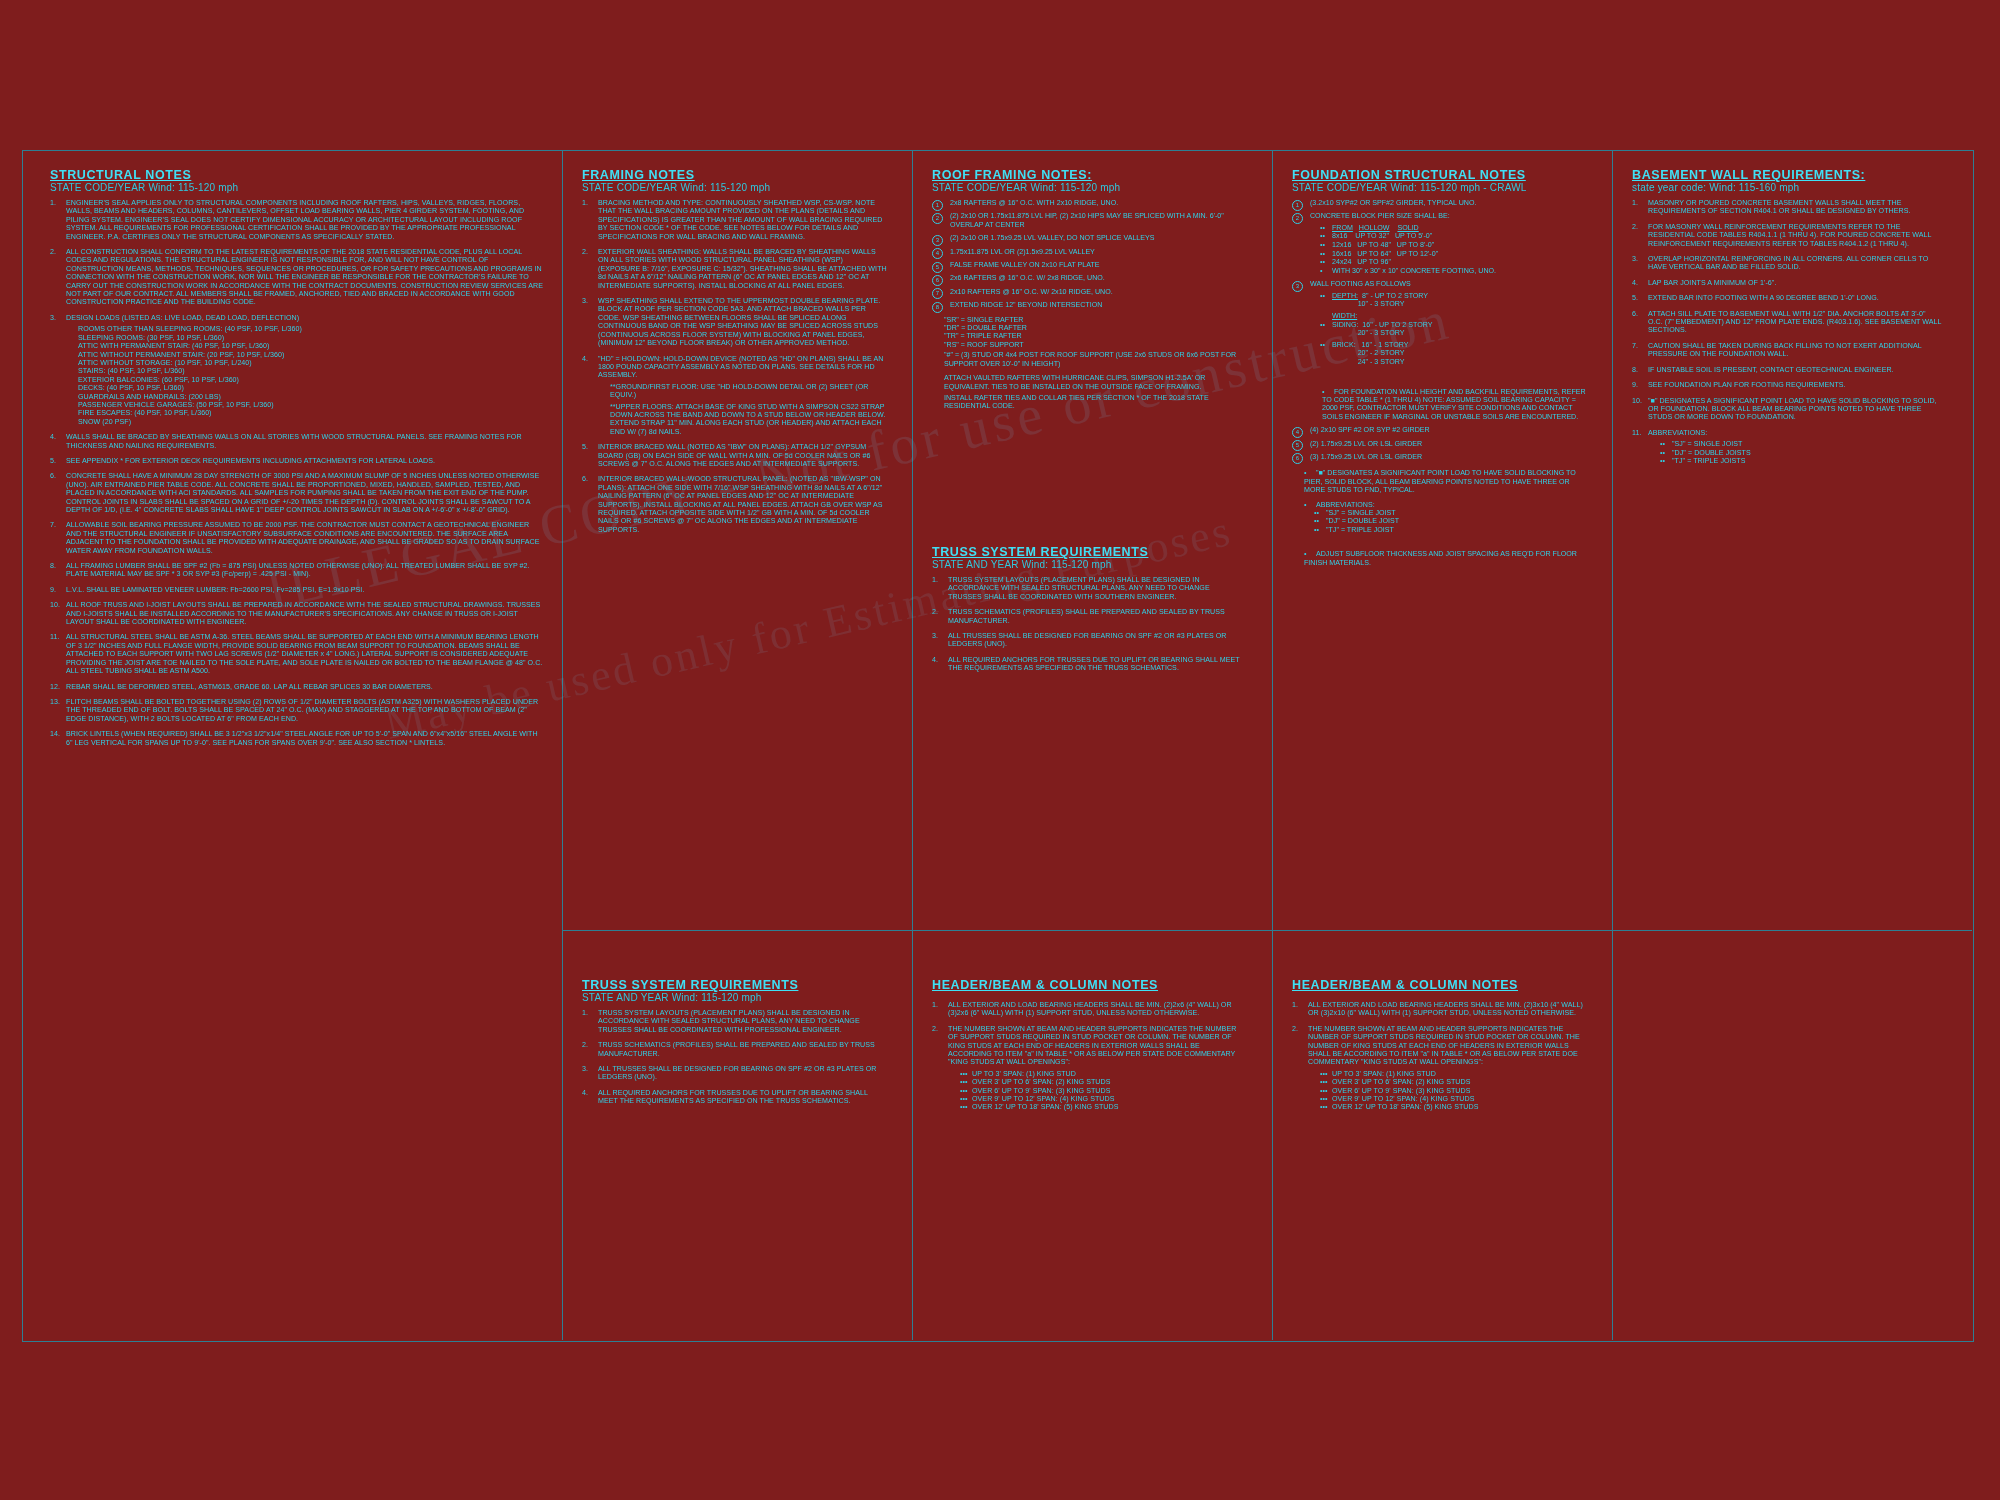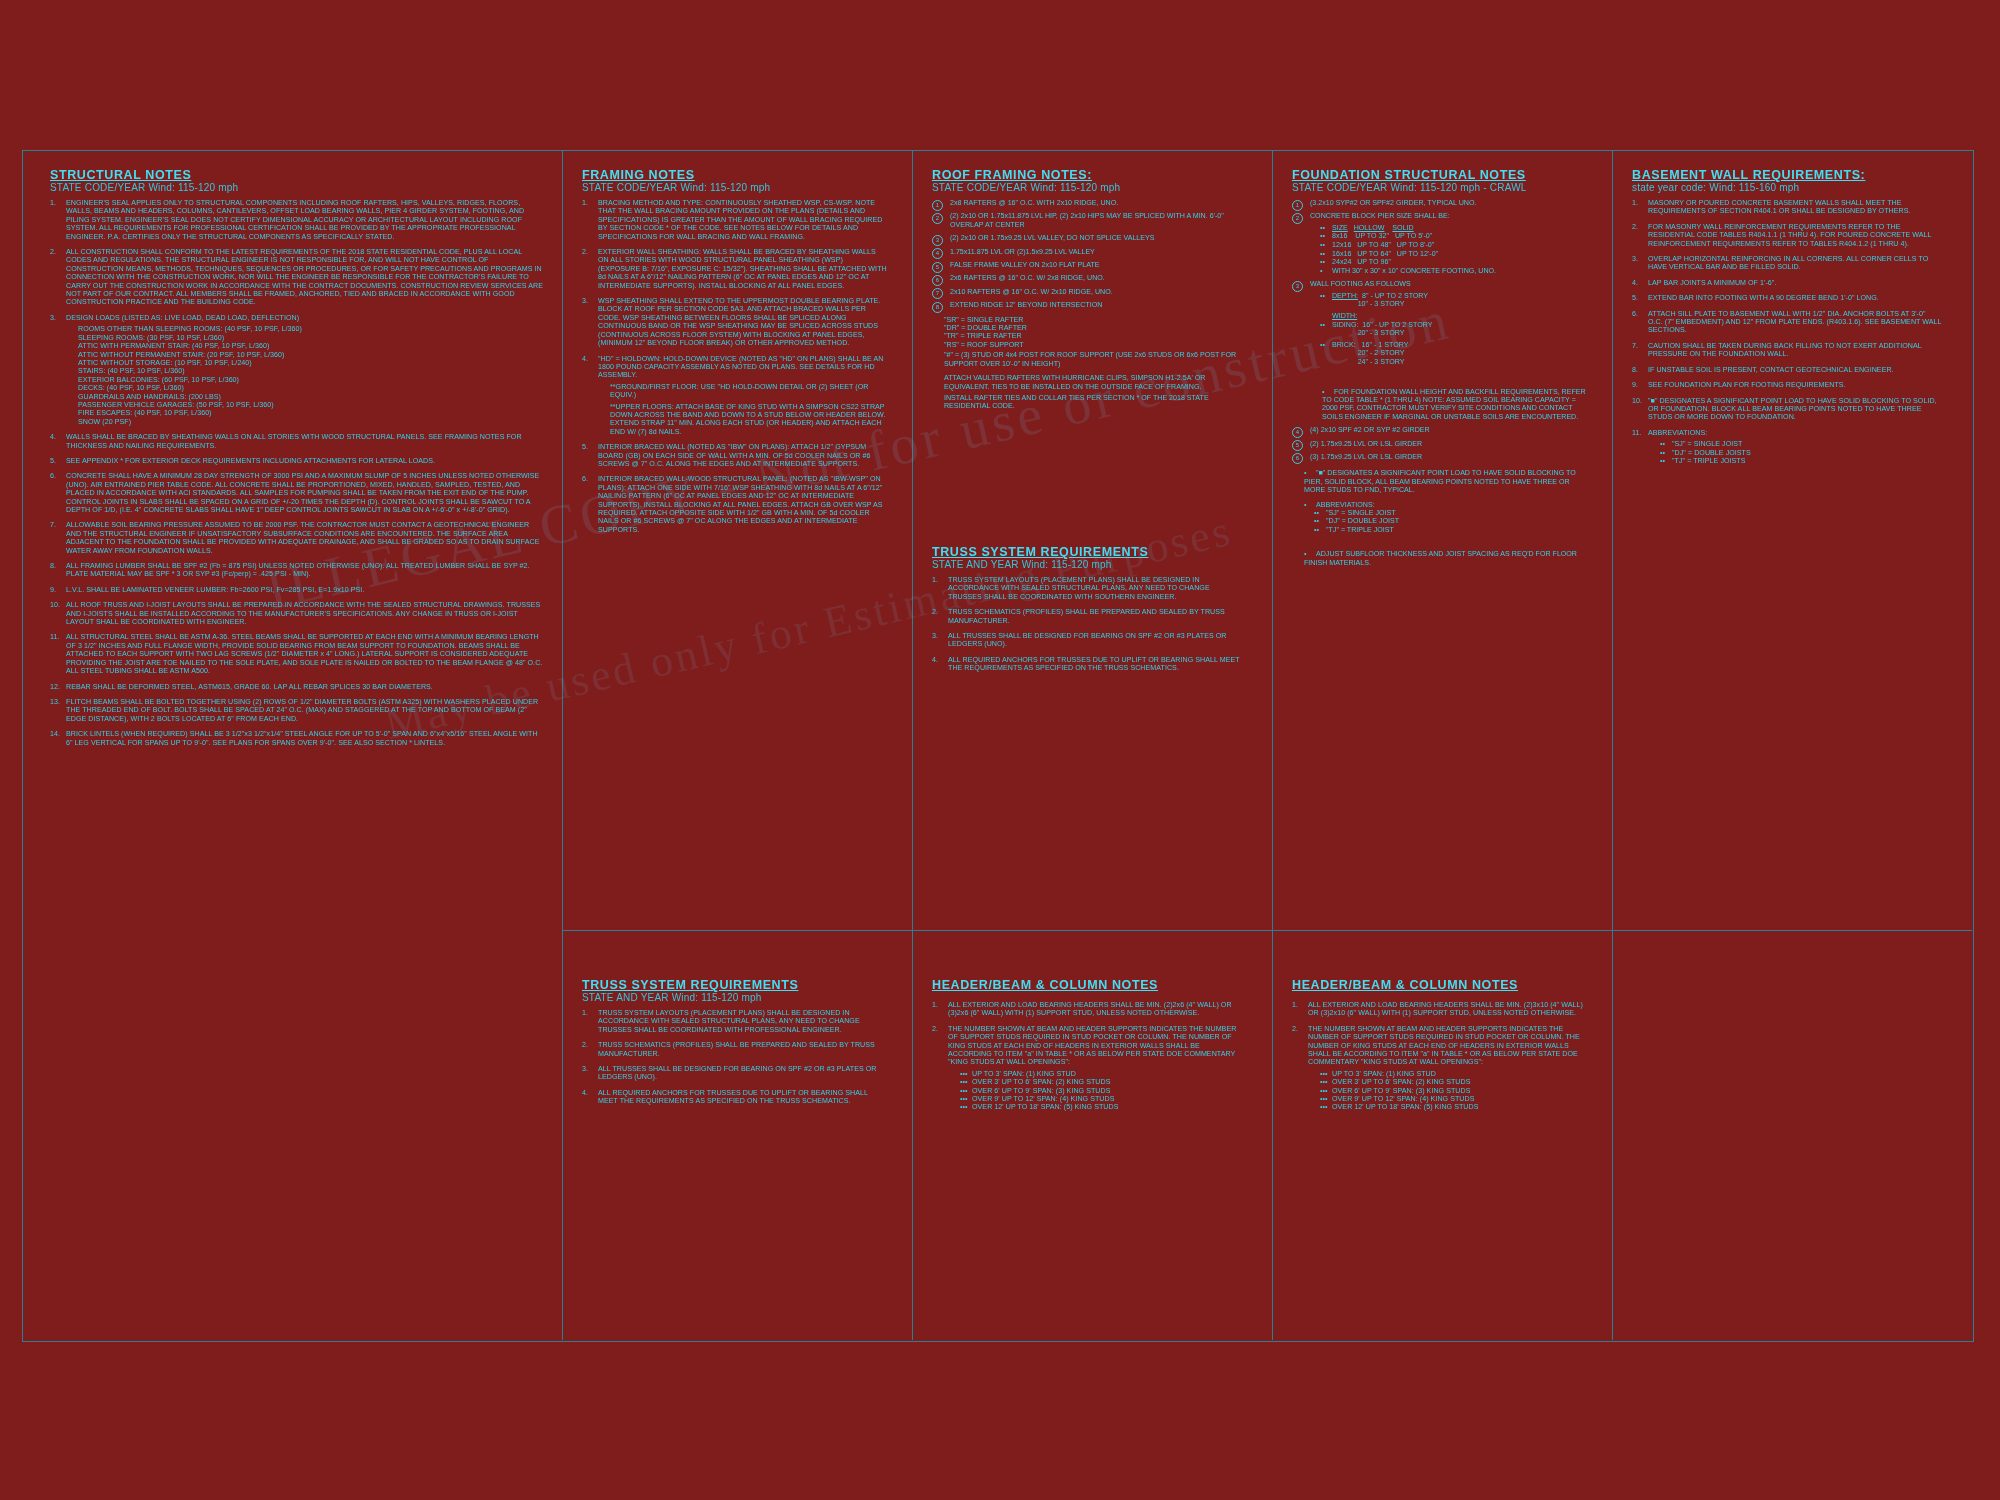--- a/index.html
+++ b/index.html
@@ -279,21 +279,21 @@
     </ol>
   </div>
 
   <div class="panel" style="left: 1292px; top: 168px; width: 300px;">
     <div class="sec-title">FOUNDATION STRUCTURAL NOTES</div>
     <div class="sec-sub">STATE CODE/YEAR  Wind: 115-120 mph - CRAWL</div>
     <ol class="circlist">
       <li><span class="cnum"><span class="circ">1</span></span><span>(3.2x10 SYP#2 OR SPF#2 GIRDER, TYPICAL UNO.</span></li>
       <li><span class="cnum"><span class="circ">2</span></span><span>CONCRETE BLOCK PIER SIZE SHALL BE:</span>
         <div class="tbl indent1" style="margin-top:3px;">
-          <div class="row"><span class="bul">••</span><span class="ul">SIZE</span>&nbsp;&nbsp;&nbsp;<span class="ul">HOLLOW</span>&nbsp;&nbsp;&nbsp;&nbsp;<span class="ul">SOLID</span></div>
+          <div class="row"><span class="bul">••</span><span class="ul">FROM</span>&nbsp;&nbsp;&nbsp;<span class="ul">HOLLOW</span>&nbsp;&nbsp;&nbsp;&nbsp;<span class="ul">SOLID</span></div>
           <div class="row"><span class="bul">••</span><span>8x16</span>&nbsp;&nbsp;&nbsp;&nbsp;<span>UP TO 32"</span>&nbsp;&nbsp;&nbsp;<span>UP TO 5'-0"</span></div>
           <div class="row"><span class="bul">••</span><span>12x16</span>&nbsp;&nbsp;&nbsp;<span>UP TO 48"</span>&nbsp;&nbsp;&nbsp;<span>UP TO 8'-0"</span></div>
           <div class="row"><span class="bul">••</span><span>16x16</span>&nbsp;&nbsp;&nbsp;<span>UP TO 64"</span>&nbsp;&nbsp;&nbsp;<span>UP TO 12'-0"</span></div>
           <div class="row"><span class="bul">••</span><span>24x24</span>&nbsp;&nbsp;&nbsp;<span>UP TO 96"</span></div>
           <div class="row" style="white-space:normal;"><span class="bul">•</span><span>WITH 30" x 30" x 10" CONCRETE FOOTING, UNO.</span></div>
         </div>
       </li>
       <li><span class="cnum"><span class="circ">3</span></span><span>WALL FOOTING AS FOLLOWS</span>
         <div class="tbl indent1" style="margin-top:3px;">
           <div class="row"><span class="bul">••</span><span class="ul">DEPTH:</span>&nbsp;&nbsp;<span>8" - UP TO 2 STORY</span></div>

